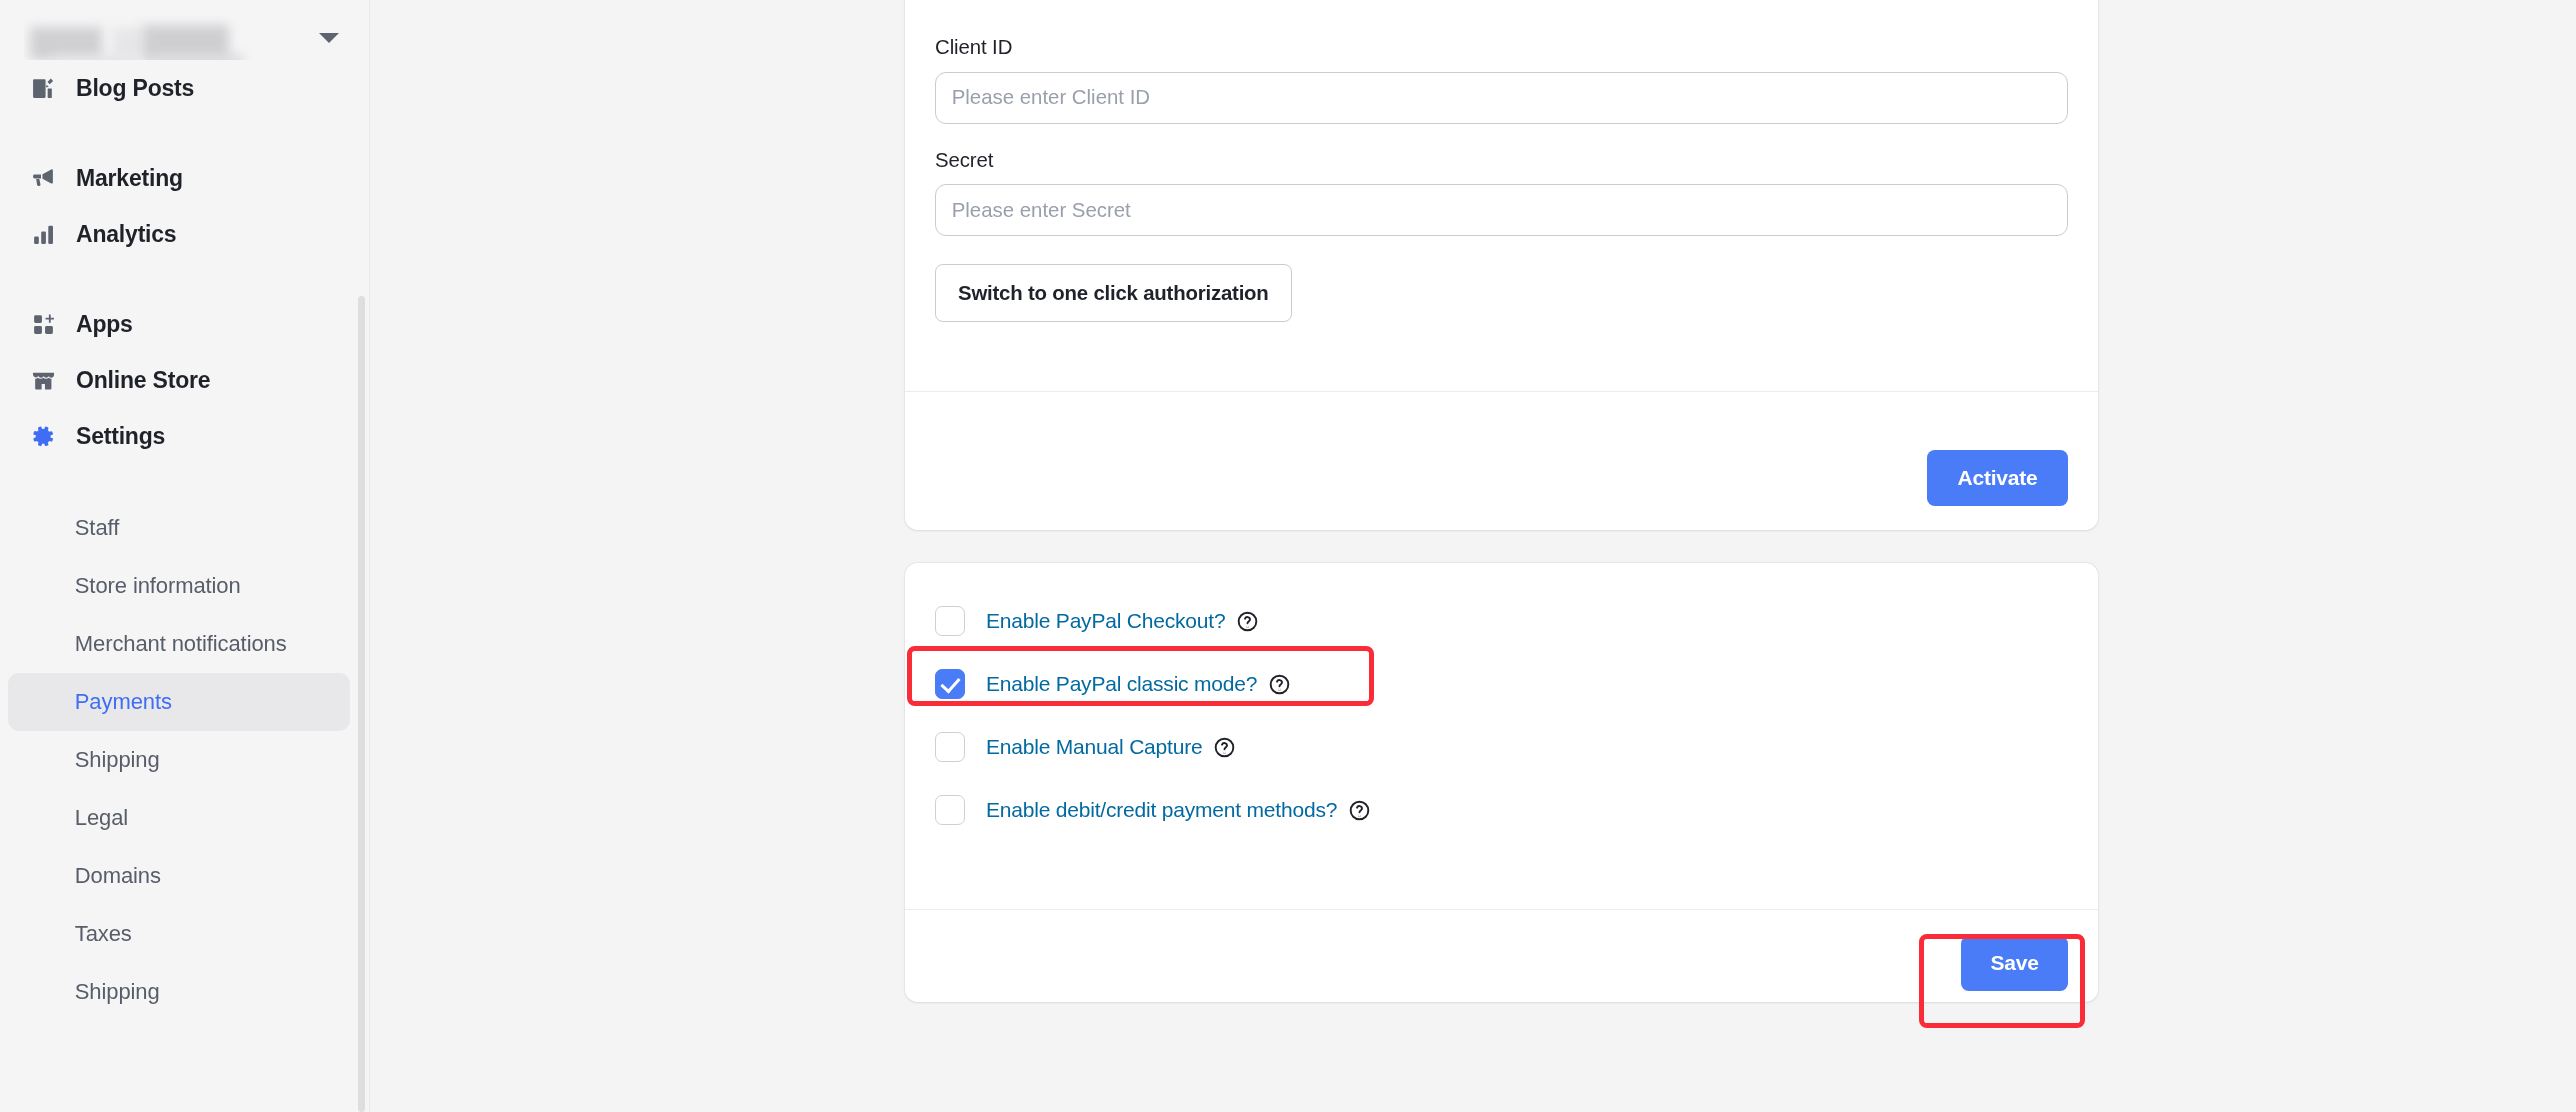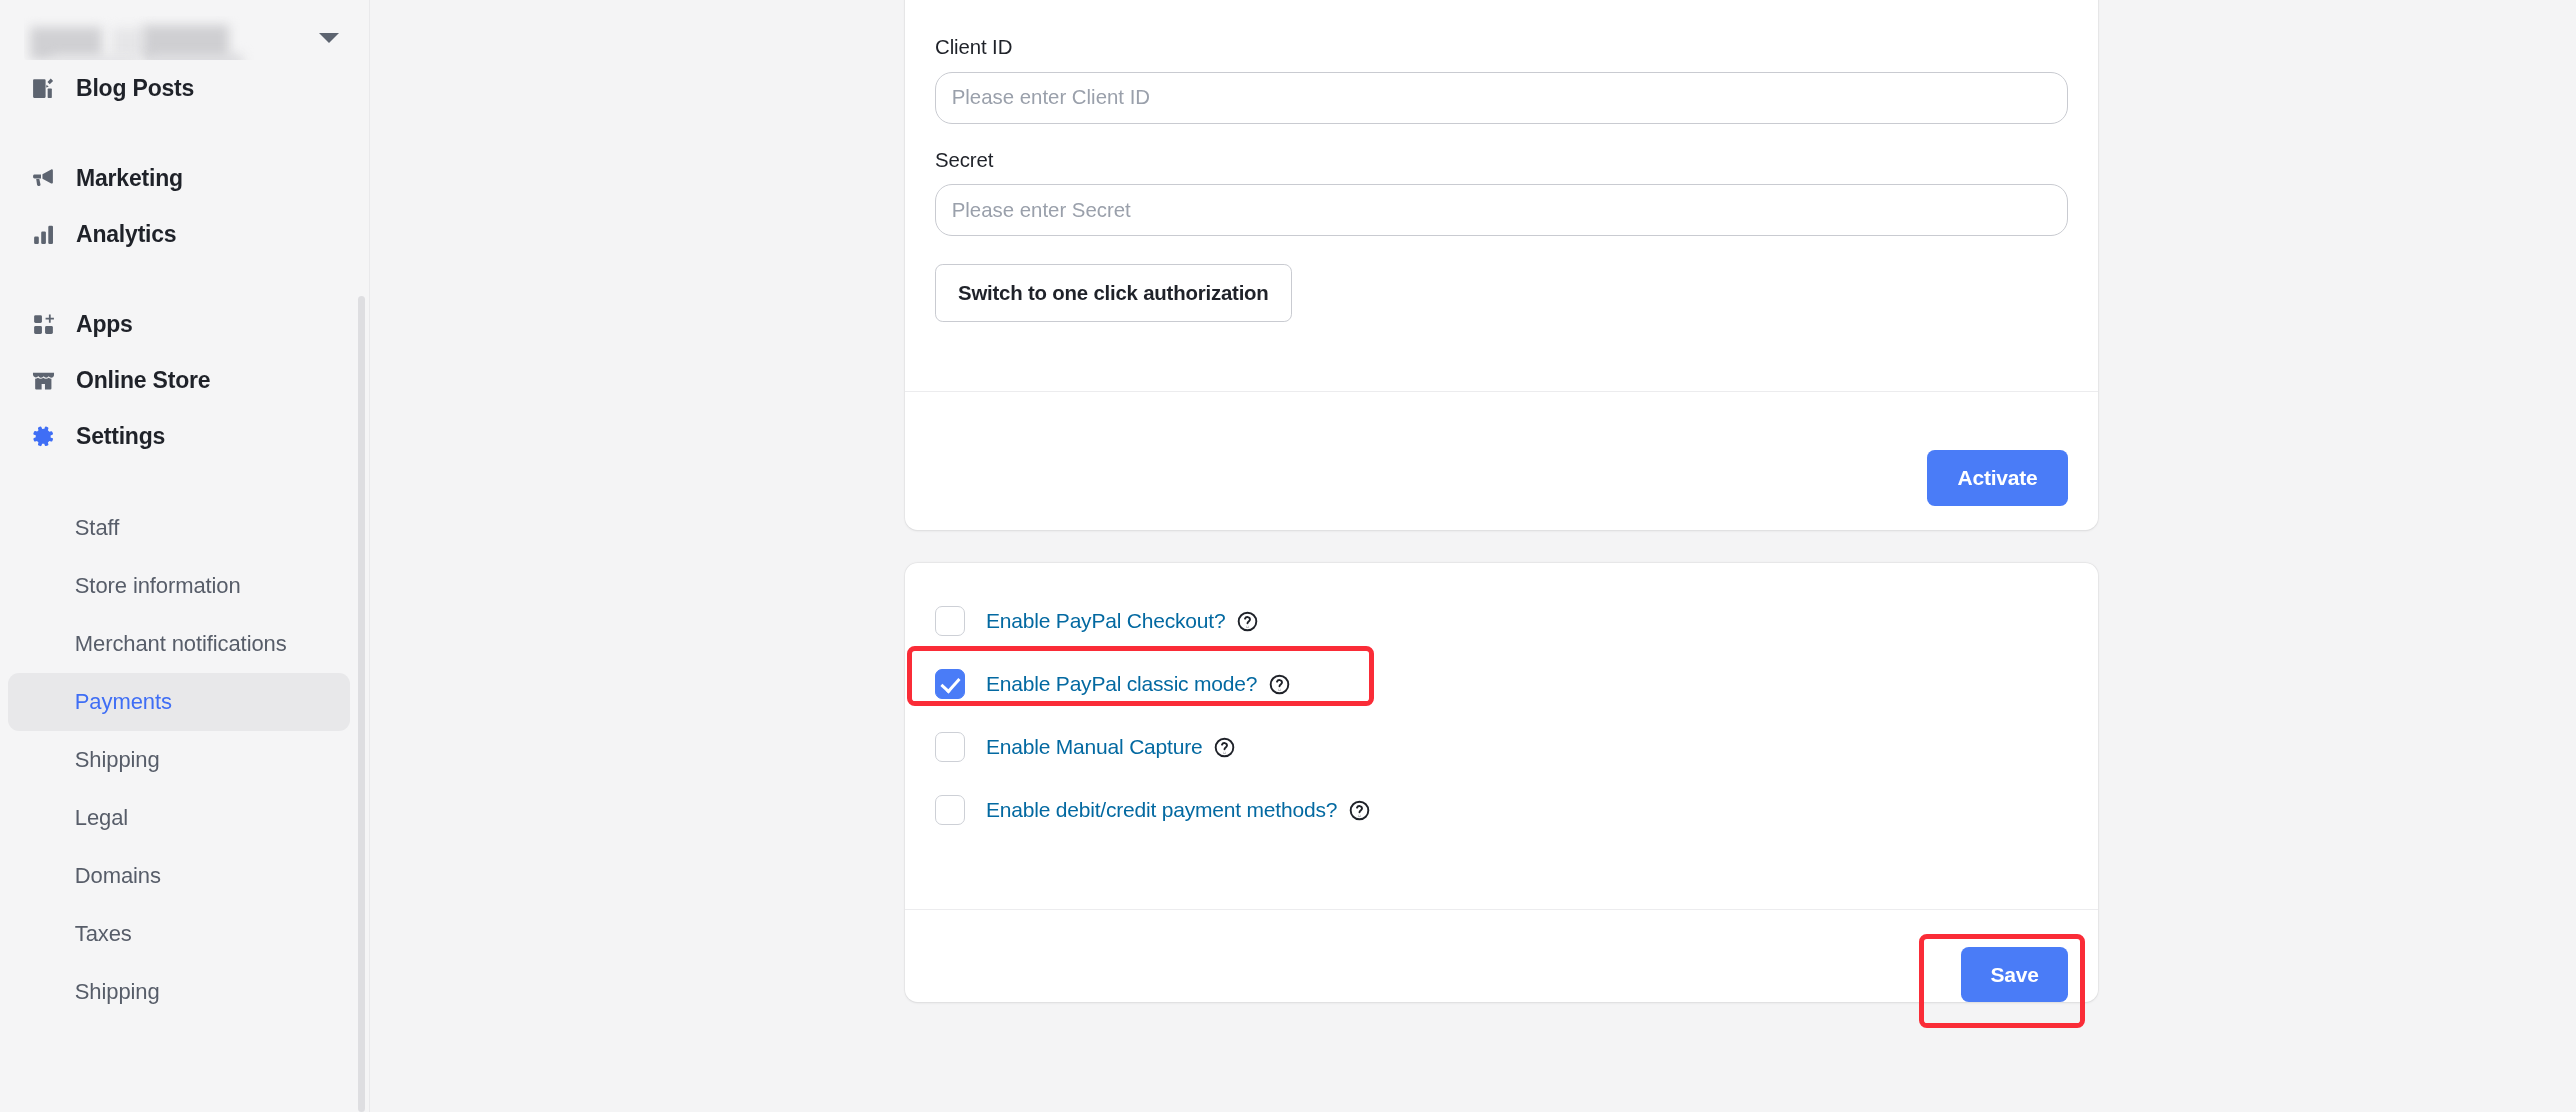--- a/index.html
+++ b/index.html
@@ -149,21 +149,21 @@
     font-size: 20.4px;
     color: #1f2229;
     margin-bottom: 12.5px;
     display: block;
     letter-spacing: -0.1px;
   }
   .text-input {
     width: 100%;
     height: 52px;
     border: 0.8px solid #c9cbd1;
-    border-radius: 17px;
+    border-radius: 11px;
     background: #fff;
     font-size: 20.4px;
     color: #1f2229;
     padding: 0 15.7px;
     font-family: "Liberation Sans", sans-serif;
     outline: none;
   }
   .text-input::placeholder { color: #9aa0ab; }
 
   .ghost-btn {
@@ -487,21 +487,21 @@
               <circle cx="12" cy="17.4" r="0.1" stroke-width="2.4" stroke-linecap="round"></circle>
             </svg>
           </span>
         </div>
 
 
       </div>
 
       <div class="card-divider" style="top:346px;"></div>
 
-      <div class="card-footer" style="top:361px; height:78px;align-items:flex-end;">
+      <div class="card-footer" style="top:361px; height:78px;">
         <button class="primary-btn save">Save</button>
       </div>
     </section>
 
   </main>
 
   <div class="redbox" id="redbox-classic"></div>
   <div class="redbox" id="redbox-save"></div>
 
 </div>

